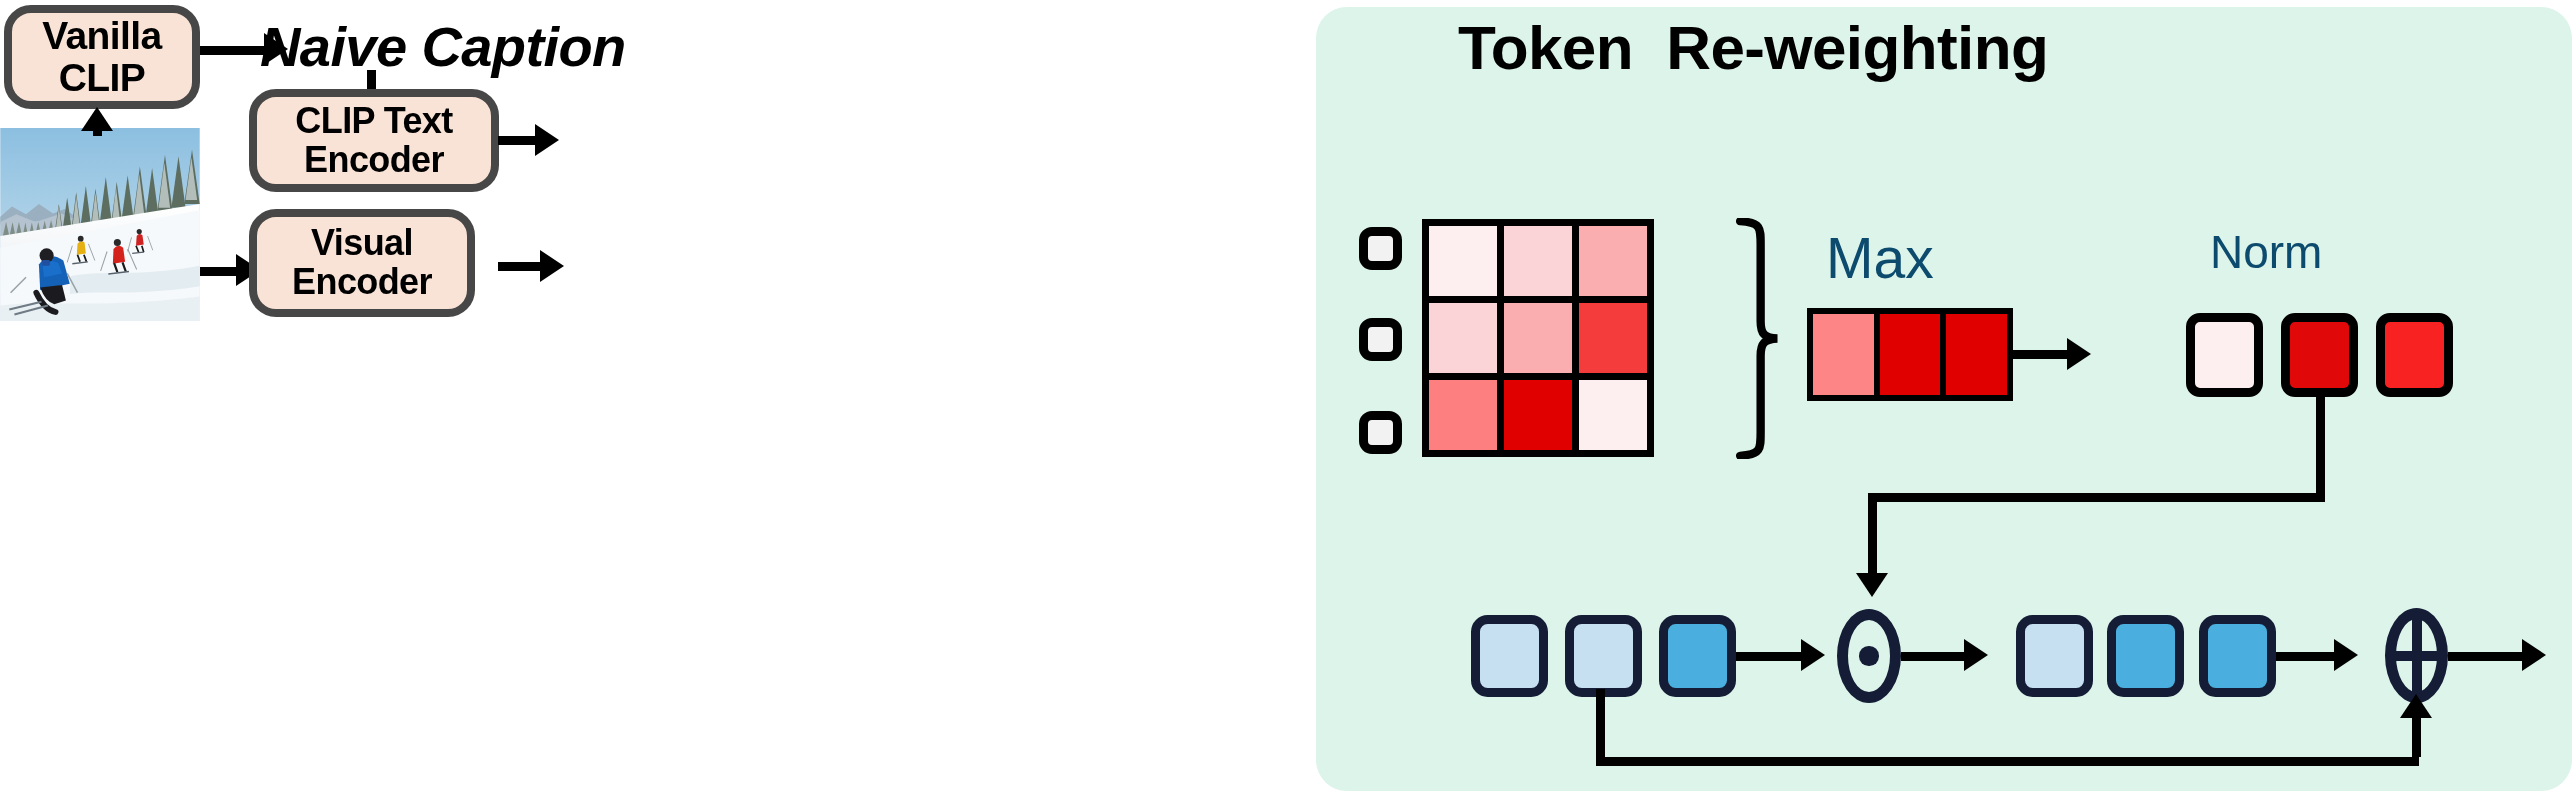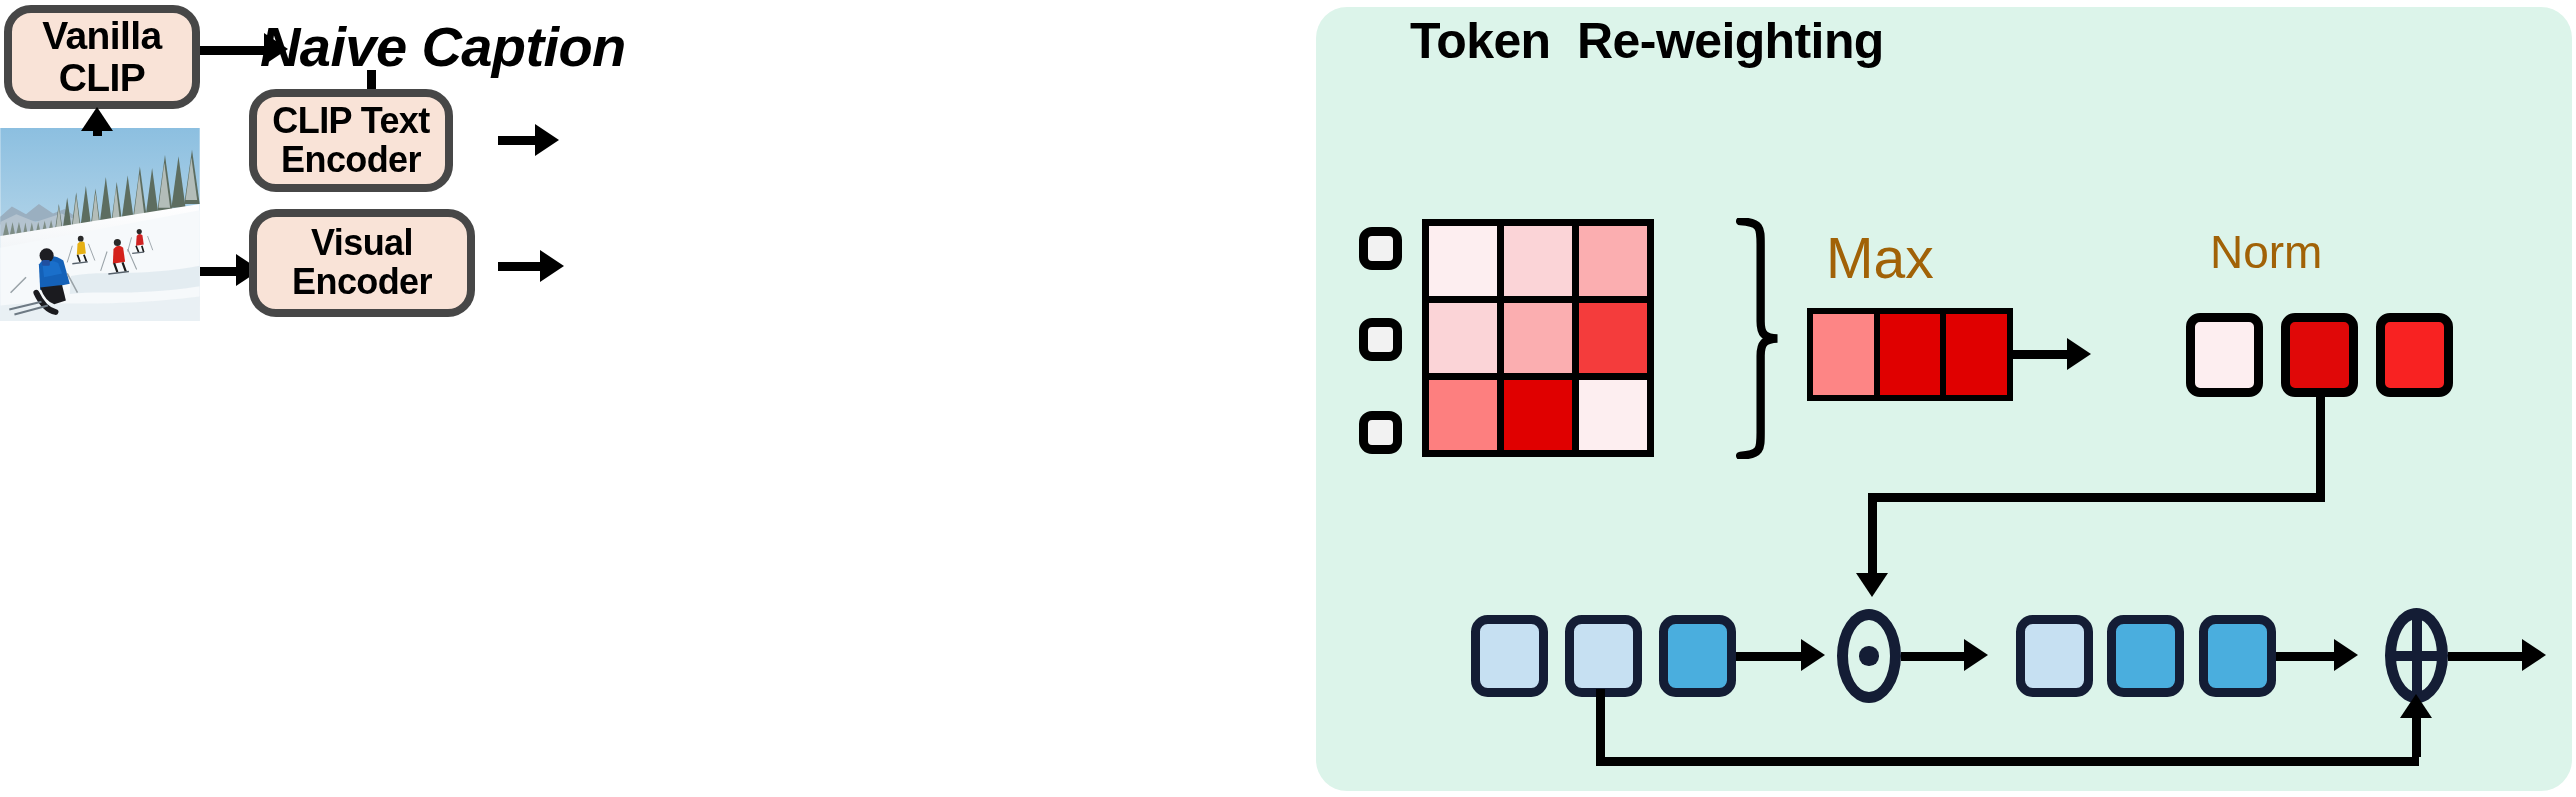--- a/index.html
+++ b/index.html
@@ -18,21 +18,21 @@
   
   #mint{background:#dcf4ea;border-radius:31px;}
   #panel-title{
     font-weight:bold;color:#000;white-space:pre;letter-spacing:-0.6px;
   }
 
   
   #caption{font-style:italic;font-weight:bold;color:#000;white-space:nowrap;letter-spacing:-0.6px;}
 
   
-  .slabel{color:#a16207;font-weight:normal;white-space:nowrap;}
+  .slabel{color:#0c4a6e;font-weight:normal;white-space:nowrap;}
 
   
   .tok-w{background:#f2f2f2;border:9px solid #000;border-radius:13px;box-sizing:border-box;}
 
   
   #matrix{background:#000;display:grid;grid-template-columns:repeat(3,1fr);grid-template-rows:repeat(3,1fr);
           gap:7px;padding:7px;box-sizing:border-box;}
   #matrix div{width:100%;height:100%;}
 
   
@@ -79,21 +79,21 @@
   </div>
 
   <div class="abs hl" style="left:200px;top:46px;width:68px;"></div>
   <div class="abs ar-r" style="left:264px;top:33px;"></div>
 
   <div class="abs" id="caption" style="left:260px;top:14px;font-size:56px;">Naive Caption</div>
 
   <div class="abs vl" style="left:367px;top:70px;height:31px;"></div>
   <div class="abs ar-d" style="left:355px;top:95px;"></div>
 
-  <div class="abs pbox" style="left:249px;top:89px;width:204px;height:103px;font-size:36px;">
+  <div class="abs pbox" style="left:249px;top:89px;width:250px;height:103px;font-size:36px;">
     <span>CLIP Text</span>
     <span>Encoder</span>
   </div>
 
   <div class="abs hl" style="left:498px;top:136px;width:40px;"></div>
   <div class="abs ar-r" style="left:535px;top:124px;"></div>
 
   <div class="abs" id="photo" style="left:0px;top:128px;width:200px;height:193px;">
     <svg width="200" height="193" viewBox="0 0 310 300">
       <defs>
@@ -197,21 +197,21 @@
   <div class="abs ar-r" style="left:236px;top:254px;"></div>
 
   <div class="abs pbox" style="left:249px;top:209px;width:226px;height:108px;font-size:36px;">
     <span>Visual</span>
     <span>Encoder</span>
   </div>
 
   <div class="abs hl" style="left:498px;top:262px;width:45px;"></div>
   <div class="abs ar-r" style="left:540px;top:250px;"></div>
 
-  <div class="abs" id="panel-title" style="left:1410px;top:11.6px;font-size:50px;">Token  Re-weighting</div>
+  <div class="abs" id="panel-title" style="left:1458px;top:11.6px;font-size:62px;">Token  Re-weighting</div>
 
   <div class="abs tok-w" style="left: 1359px; top: 227px; width: 43px; height: 43px; background: rgb(242, 242, 242);"></div>
   <div class="abs tok-w" style="left: 1359px; top: 318px; width: 43px; height: 43px; background: rgb(242, 242, 242);"></div>
   <div class="abs tok-w" style="left: 1359px; top: 411px; width: 43px; height: 43px; background: rgb(242, 242, 242);"></div>
 
   <div class="abs" id="matrix" style="left:1422px;top:219px;width:232px;height:238px;">
     <div style="background: rgb(253, 238, 240);"></div>
     <div style="background: rgb(251, 212, 215);"></div>
     <div style="background: rgb(251, 174, 176);"></div>
     <div style="background: rgb(251, 212, 215);"></div>

